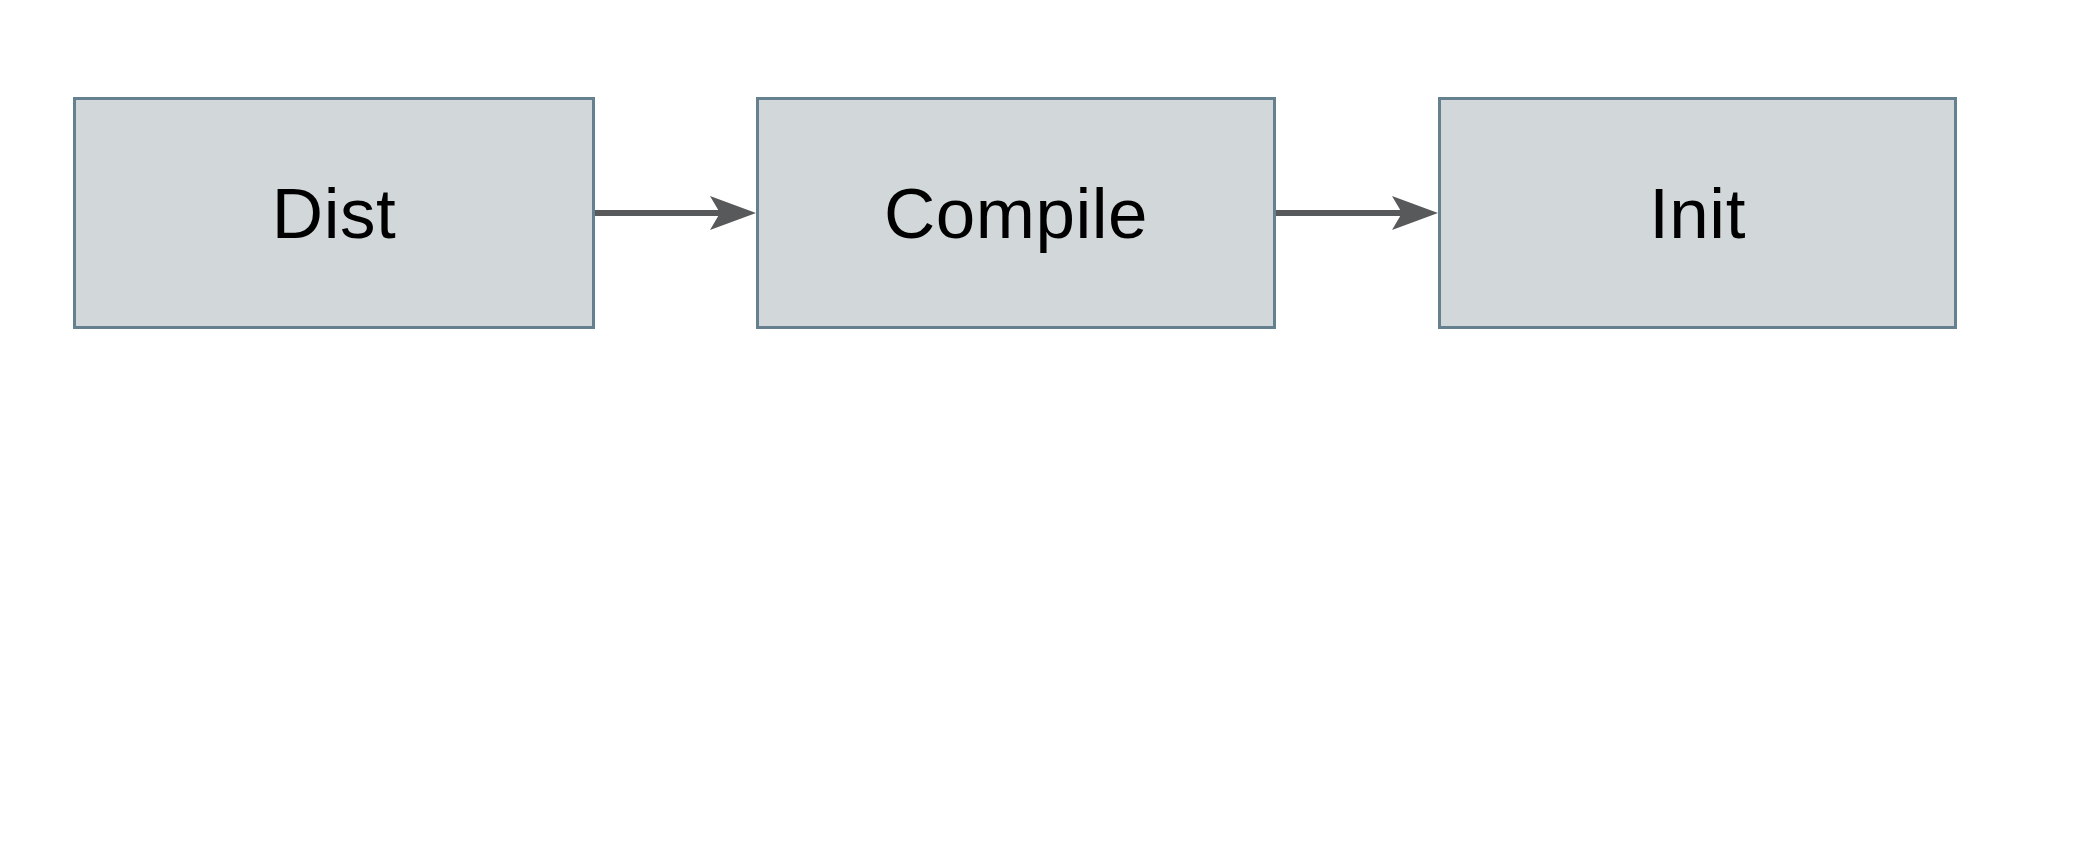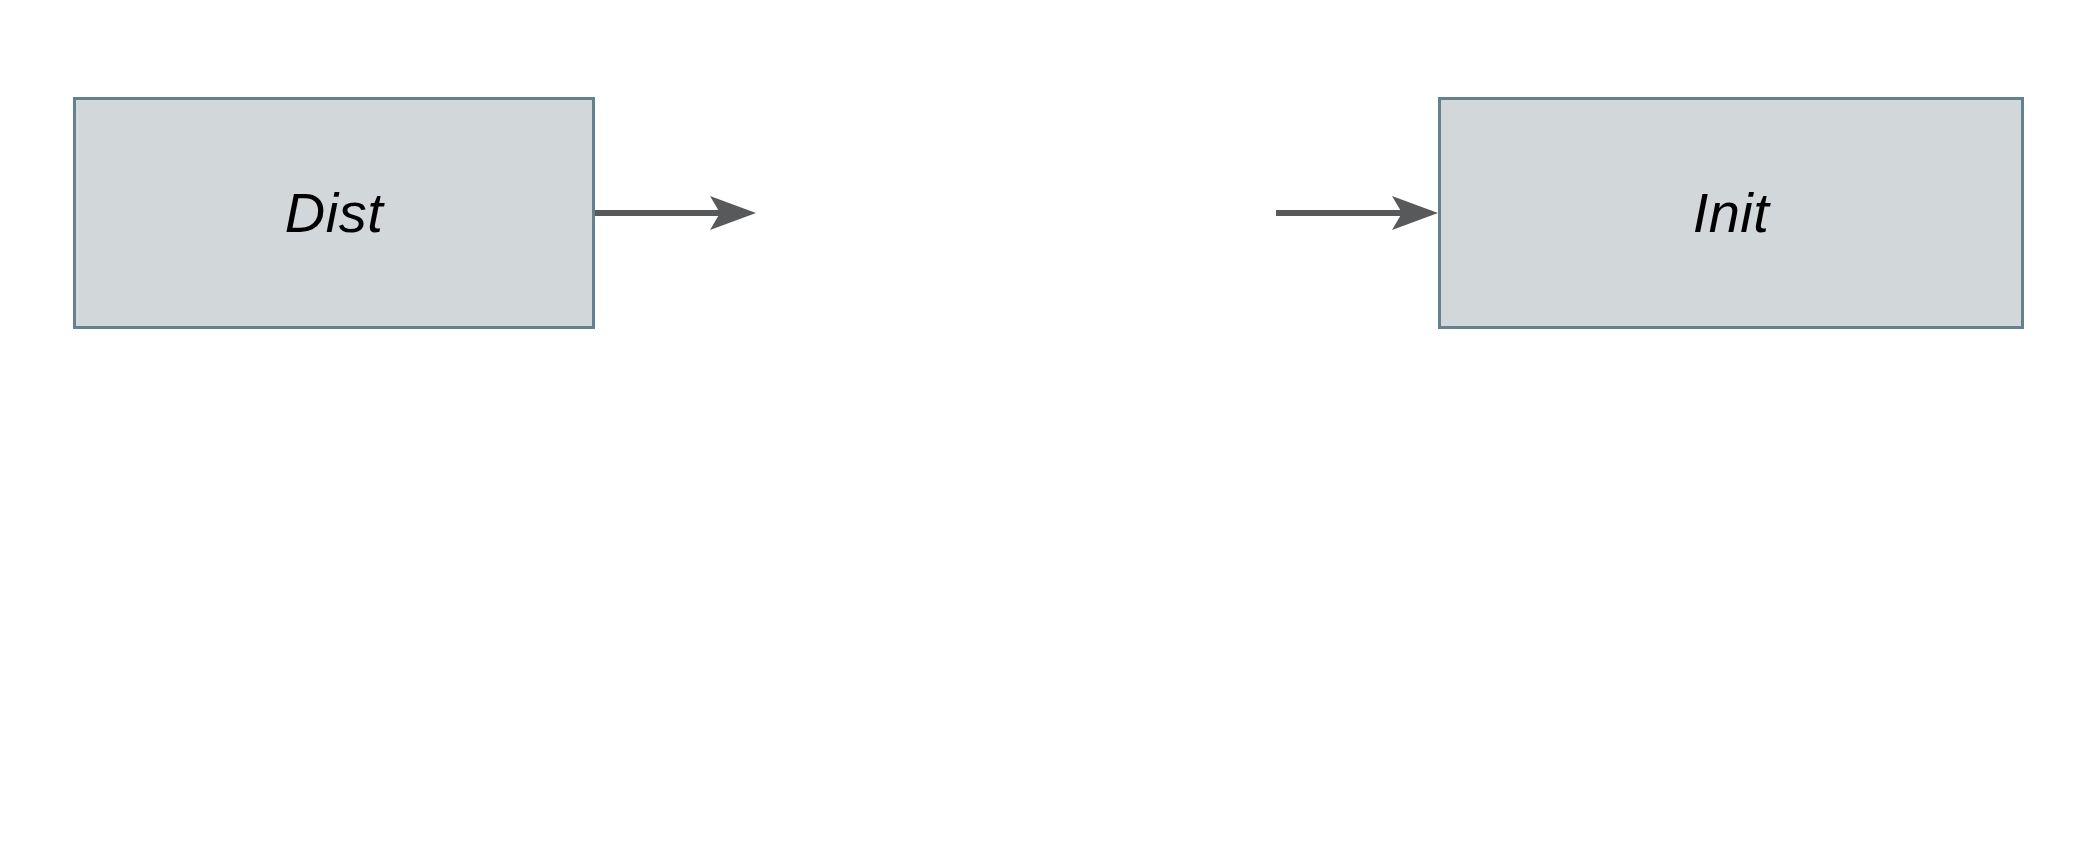--- a/index.html
+++ b/index.html
@@ -28,25 +28,24 @@
   .node {
     position: absolute;
     background: var(--node-fill);
     border: 3px solid var(--node-border);
     display: flex;
     align-items: center;
     justify-content: center;
   }
   .node-label {
     color: var(--text);
-    font-size: 56px;
+    font-size: 71px;
     line-height: 1;
     white-space: nowrap;
     letter-spacing: 0.5px;
-    font-style: italic;
   }
 </style>
 </head>
 <body>
 
 <div id="canvas">
 
   <svg id="edges" xmlns="http://www.w3.org/2000/svg" viewBox="0 0 2078 848">
       <g>
         <line x1="595" y1="213" x2="720" y2="213" stroke="#58595b" stroke-width="6"></line>
@@ -55,19 +54,22 @@
       <g>
         <line x1="1276" y1="213" x2="1402" y2="213" stroke="#58595b" stroke-width="6"></line>
         <path d="M1438,213 L1392,196 L1402,213 L1392,230 Z" fill="#58595b"></path>
       </g>
     </svg>
 
   <div class="node" style="left: 73px; top: 97px; width: 522px; height: 232px;">
     <span class="node-label">Dist</span>
   </div>
 
+  <div class="node" style="left: 756px; top: 97px; width: 520px; height: 232px;">
+    <span class="node-label">Compile</span>
+  </div>
 
-  <div class="node" style="left: 1438px; top: 97px; width: 586px; height: 232px;">
+  <div class="node" style="left: 1438px; top: 97px; width: 519px; height: 232px;">
     <span class="node-label">Init</span>
   </div>
 
 
 </div>
 
 </body></html>

